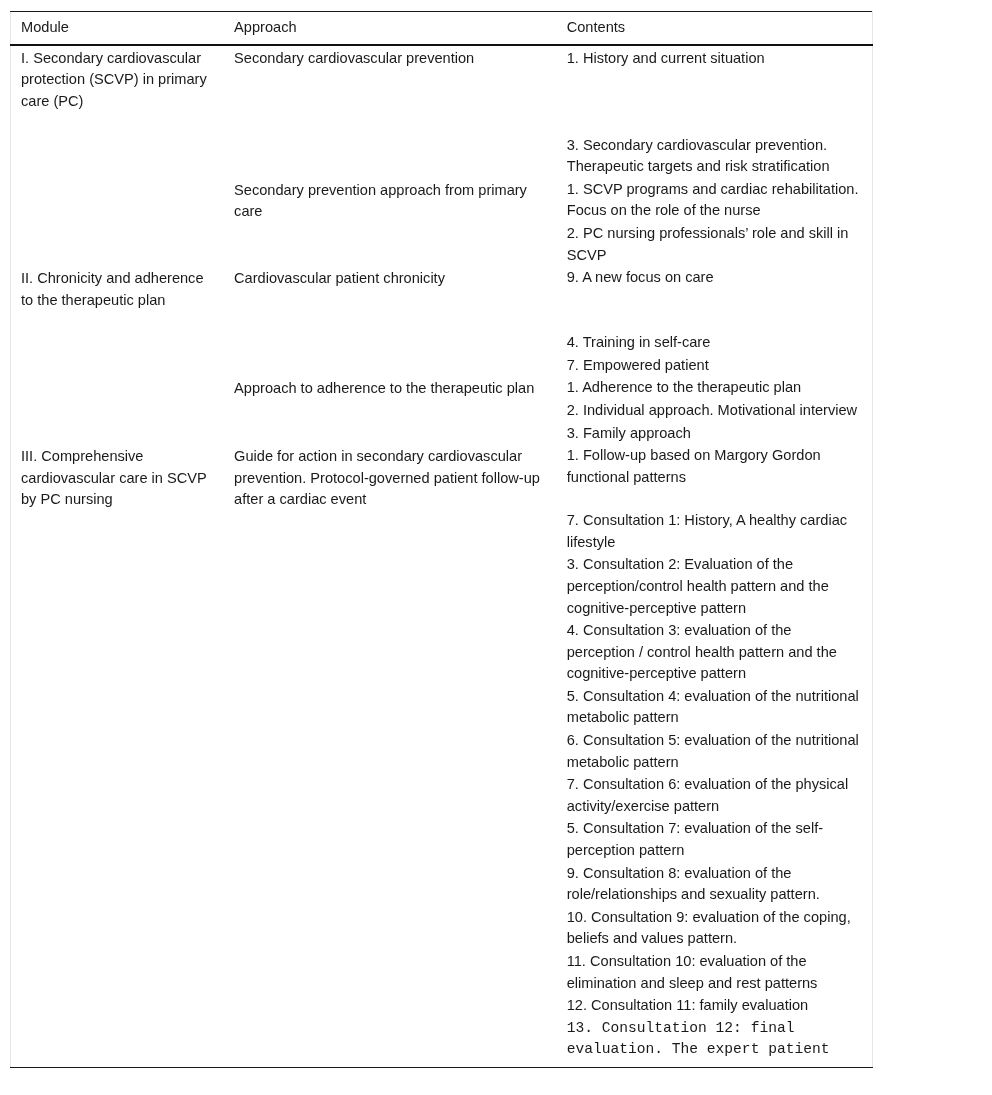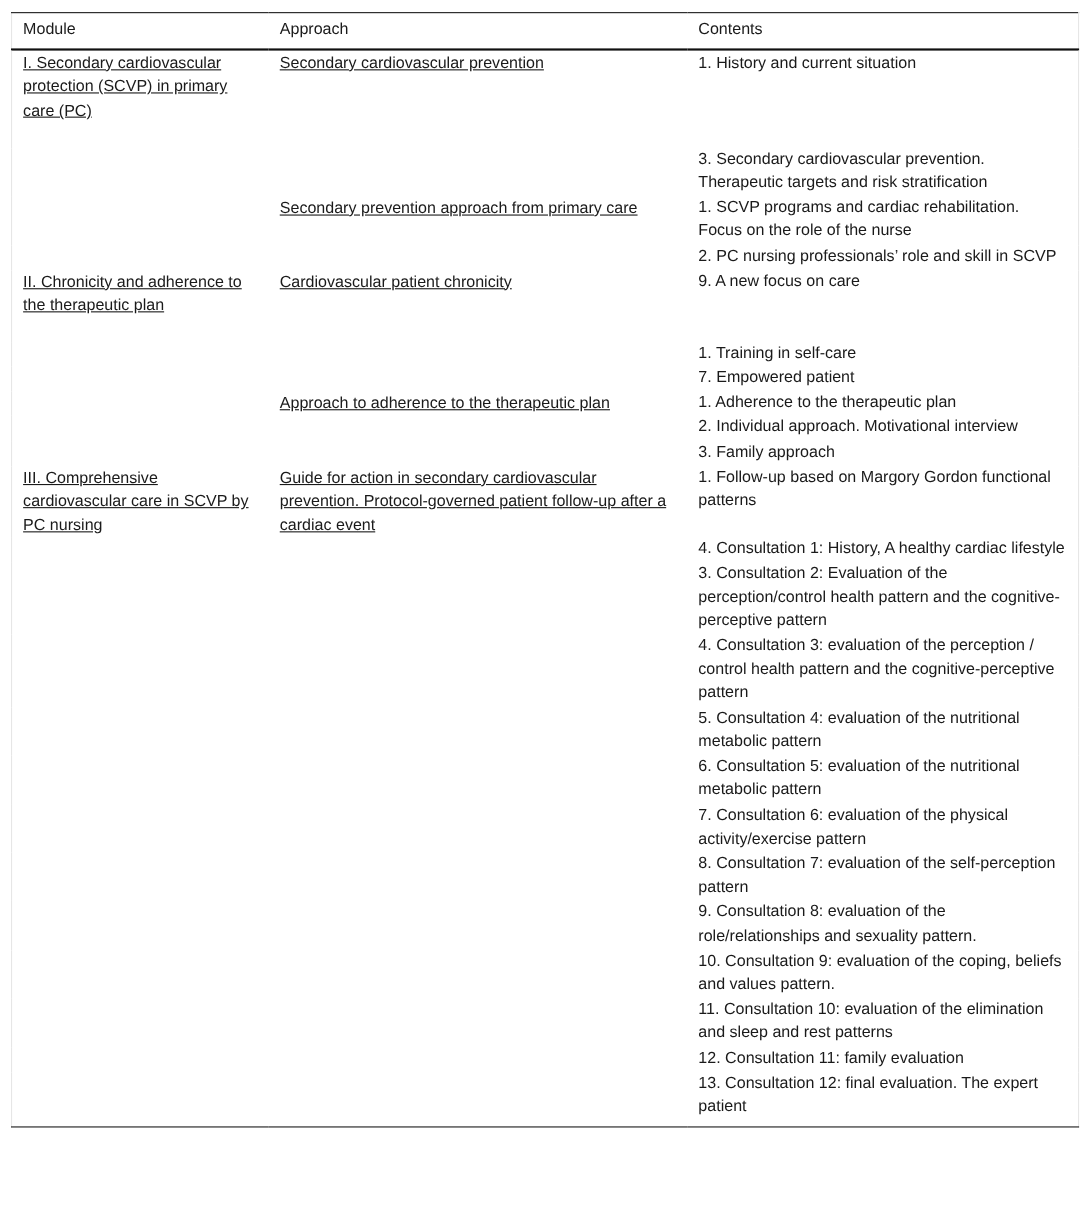--- a/index.html
+++ b/index.html
@@ -1,29 +1,29 @@
 <!DOCTYPE html>
 <html><head>
 <meta charset="utf-8">
 <style>
   html, body { margin: 0; padding: 0; background: #ffffff; }
   body { width: 992px; height: 1095px; overflow: hidden; font-family: "Liberation Sans", sans-serif; color: #1a1a1a; }
   .wrap { position: absolute; left: 10px; top: 11px; width: 971px; }
-  table { border-collapse: collapse; width: 971px; font-size: 14.6px; line-height: 21.6px; padding-left: 37px; }
+  table { border-collapse: collapse; width: 863px; font-size: 14.6px; line-height: 21.6px; padding-left: 37px; }
   table { border-left: 1px solid #e6e6e6; border-right: 1px solid #e6e6e6; border-bottom: 1px solid #1a1a1a; border-top: 1px solid #1a1a1a; }
   th { text-align: left; font-weight: normal; padding: 5px 10px 5px 10px; border-bottom: 2px solid #111; height: 21px; vertical-align: middle; }
   td { vertical-align: top; padding: 0 10px 1px 10px; }
   col.c1 { width: 234px; }
   col.c2 { width: 381px; }
   col.c3 { width: 356px; }
-  td.mod, td.subj { padding-top: 1px; text-decoration: underline; }
+  td.mod, td.subj { padding-top: 1px; }
   tr.first td { padding-top: 2px; }
   tr.tall1 td.cont { height: 86px; }
   tr.tall3 td.cont { height: 64px; }
-  tr.last td { padding-bottom: 6px; }
+  tr.last td { padding-bottom: 6px; font-family: Liberation Mono, monospace; }
 </style>
 </head>
 <body>
 
 <div class="wrap">
 <table>
   <colgroup>
         <col class="c1">
         <col class="c2">
         <col class="c3">
@@ -52,21 +52,21 @@
     <tr>
       <td class="cont">2. PC nursing professionals’ role and skill in SCVP</td>
     </tr>
 
     <tr class="tall3">
       <td class="mod" rowspan="6">II. Chronicity and adherence to the therapeutic plan</td>
       <td class="subj" rowspan="3">Cardiovascular patient chronicity</td>
       <td class="cont">9. A new focus on care</td>
     </tr>
     <tr>
-      <td class="cont">1. Training in self-care</td>
+      <td class="cont">4. Training in self-care</td>
     </tr>
     <tr>
       <td class="cont">7. Empowered patient</td>
     </tr>
     <tr>
       <td class="subj" rowspan="3">Approach to adherence to the therapeutic plan</td>
       <td class="cont">1. Adherence to the therapeutic plan</td>
     </tr>
     <tr>
       <td class="cont">2. Individual approach. Motivational interview</td>
@@ -74,39 +74,39 @@
     <tr>
       <td class="cont">3. Family approach</td>
     </tr>
 
     <tr class="tall3">
       <td class="mod" rowspan="13">III. Comprehensive cardiovascular care in SCVP by PC nursing</td>
       <td class="subj" rowspan="13">Guide for action in secondary cardiovascular prevention. Protocol-governed patient follow-up after a cardiac event</td>
       <td class="cont">1. Follow-up based on Margory Gordon functional patterns</td>
     </tr>
     <tr>
-          <td class="cont">4. Consultation 1: History, A healthy cardiac lifestyle</td>
+          <td class="cont">7. Consultation 1: History, A healthy cardiac lifestyle</td>
         </tr>
     <tr>
           <td class="cont">3. Consultation 2: Evaluation of the perception/control health pattern and the cognitive-perceptive pattern</td>
         </tr>
     <tr>
           <td class="cont">4. Consultation 3: evaluation of the perception / control health pattern and the cognitive-perceptive pattern</td>
         </tr>
     <tr>
           <td class="cont">5. Consultation 4: evaluation of the nutritional metabolic pattern</td>
         </tr>
     <tr>
           <td class="cont">6. Consultation 5: evaluation of the nutritional metabolic pattern</td>
         </tr>
     <tr>
           <td class="cont">7. Consultation 6: evaluation of the physical activity/exercise pattern</td>
         </tr>
     <tr>
-          <td class="cont">8. Consultation 7: evaluation of the self-perception pattern</td>
+          <td class="cont">5. Consultation 7: evaluation of the self-perception pattern</td>
         </tr>
     <tr>
           <td class="cont">9. Consultation 8: evaluation of the role/relationships and sexuality pattern.</td>
         </tr>
     <tr>
           <td class="cont">10. Consultation 9: evaluation of the coping, beliefs and values pattern.</td>
         </tr>
     <tr>
           <td class="cont">11. Consultation 10: evaluation of the elimination and sleep and rest patterns</td>
         </tr>

